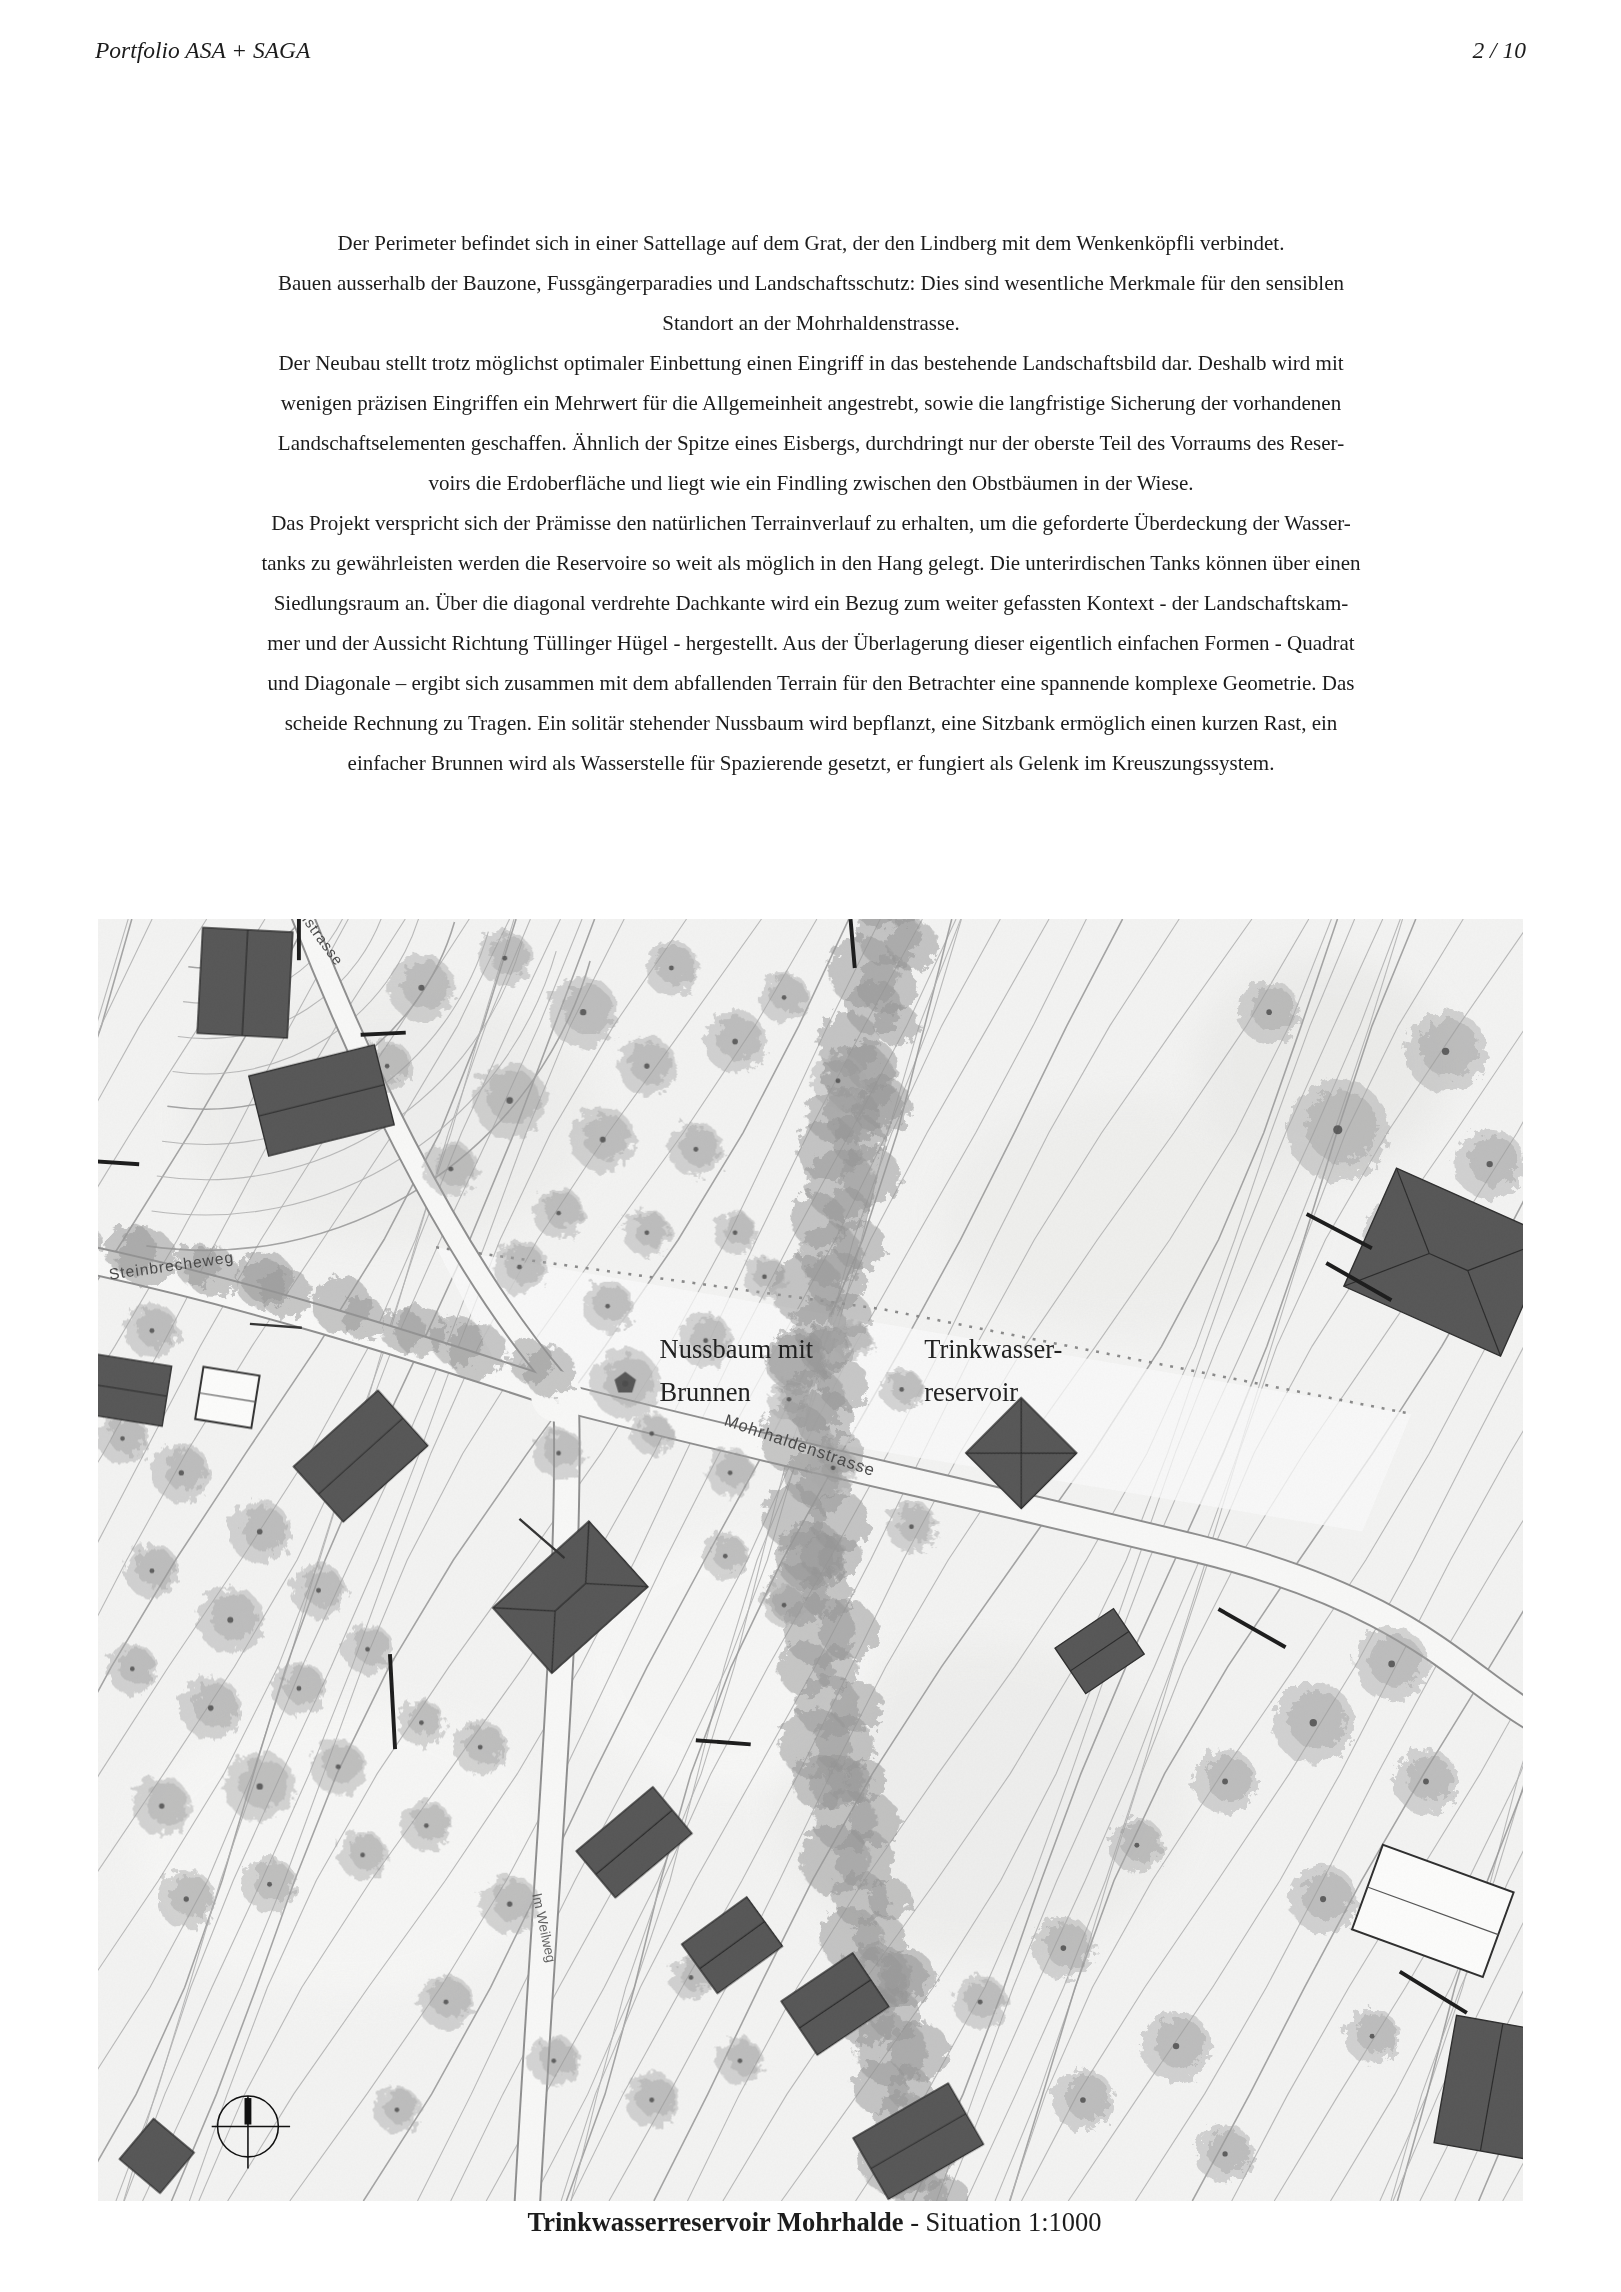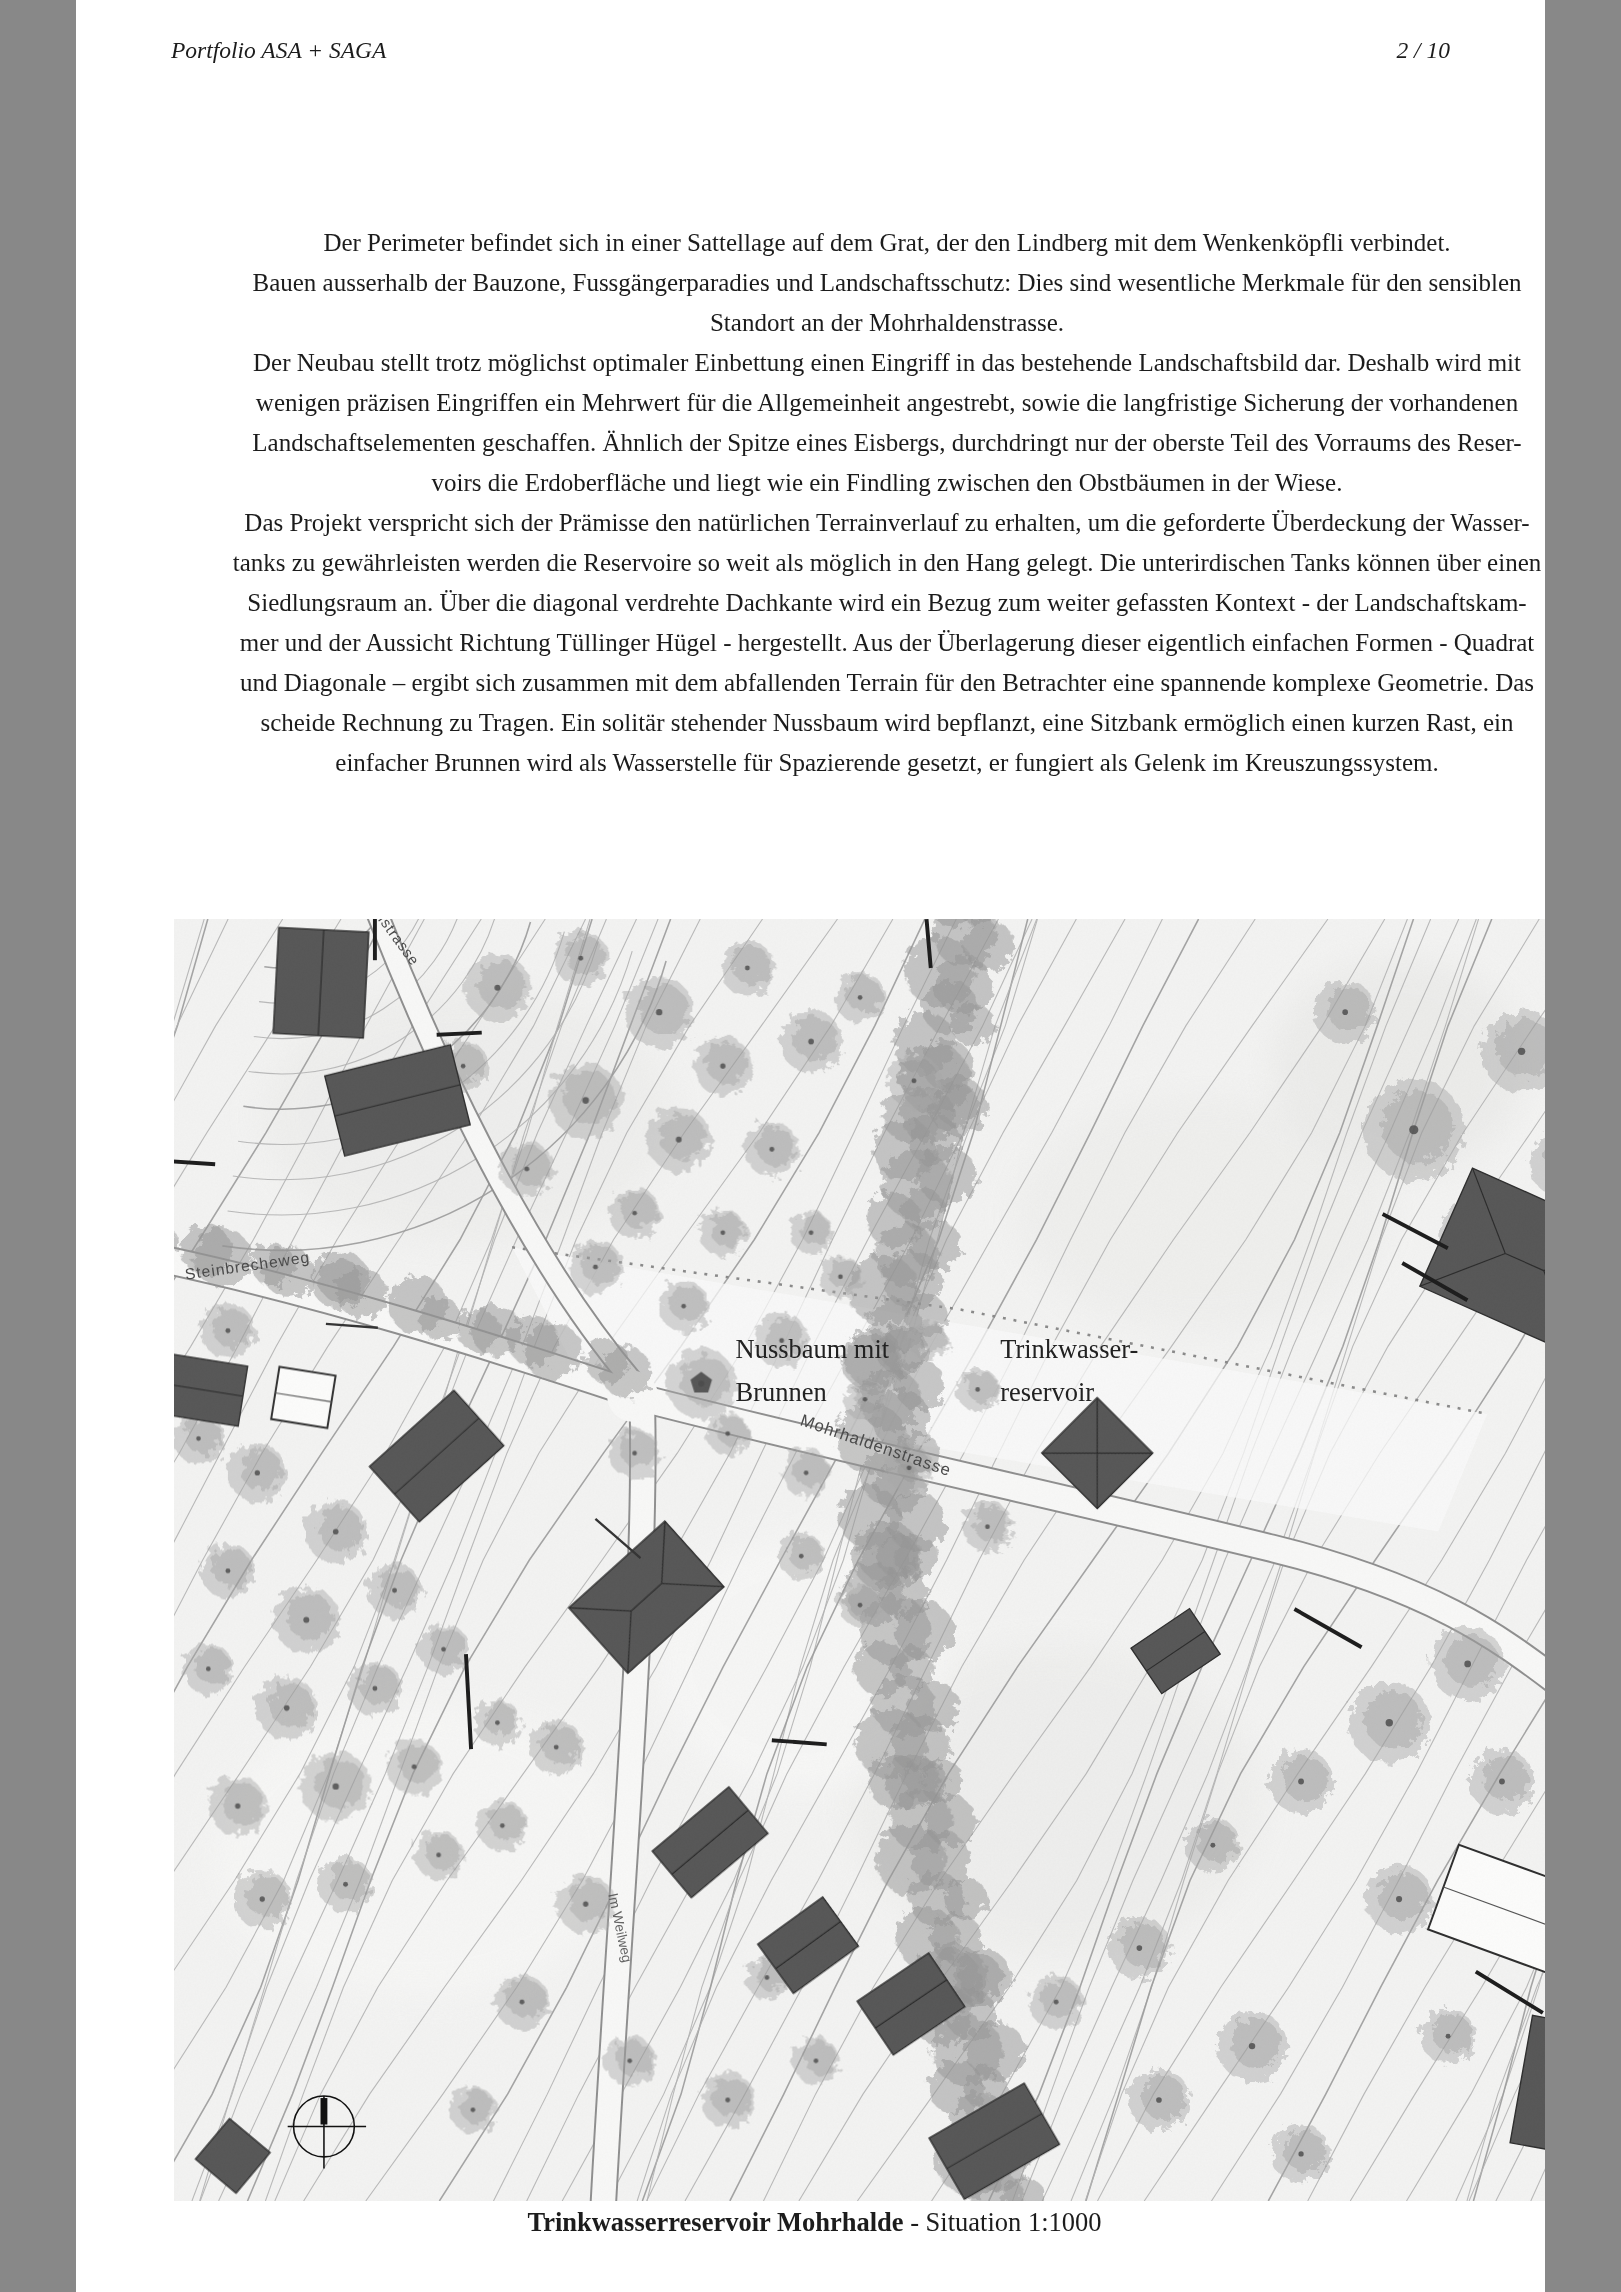--- a/index.html
+++ b/index.html
@@ -1,21 +1,21 @@
 <!DOCTYPE html>
 <html><head>
 <meta charset="utf-8">
 <style>
   html,body{margin:0;padding:0;background:#888;}
-  .page{position:relative;width:1469px;height:2293px;background:#ffffff;margin:0 auto;
+  .page{position:relative;width:1621px;height:2293px;background:#ffffff;margin:0 auto;
         font-family:"Liberation Serif", serif;color:#1c1c1c;overflow:hidden;}
   .header{position:absolute;top:37px;left:95px;right:95px;display:flex;
           justify-content:space-between;font-style:italic;font-size:23.5px;}
   .bodytext{position:absolute;top:223px;left:66px;width:1490px;text-align:center;
-            font-size:25px;line-height:40px;}
+            font-size:21px;line-height:40px;}
   .map-wrap{position:absolute;left:98px;top:919px;width:1425px;height:1282px;}
   svg{display:block;overflow:hidden;}
   .maplabel{font-family:"Liberation Serif", serif;font-size:27px;fill:#222;}
   .streetlabel{font-family:"Liberation Sans", sans-serif;fill:#4a4a4a;}
   .caption{position:absolute;top:2207px;left:4px;width:100%;text-align:center;font-size:26.5px;}
   .caption b{font-weight:bold;}
 </style>
 </head>
 <body>
 

